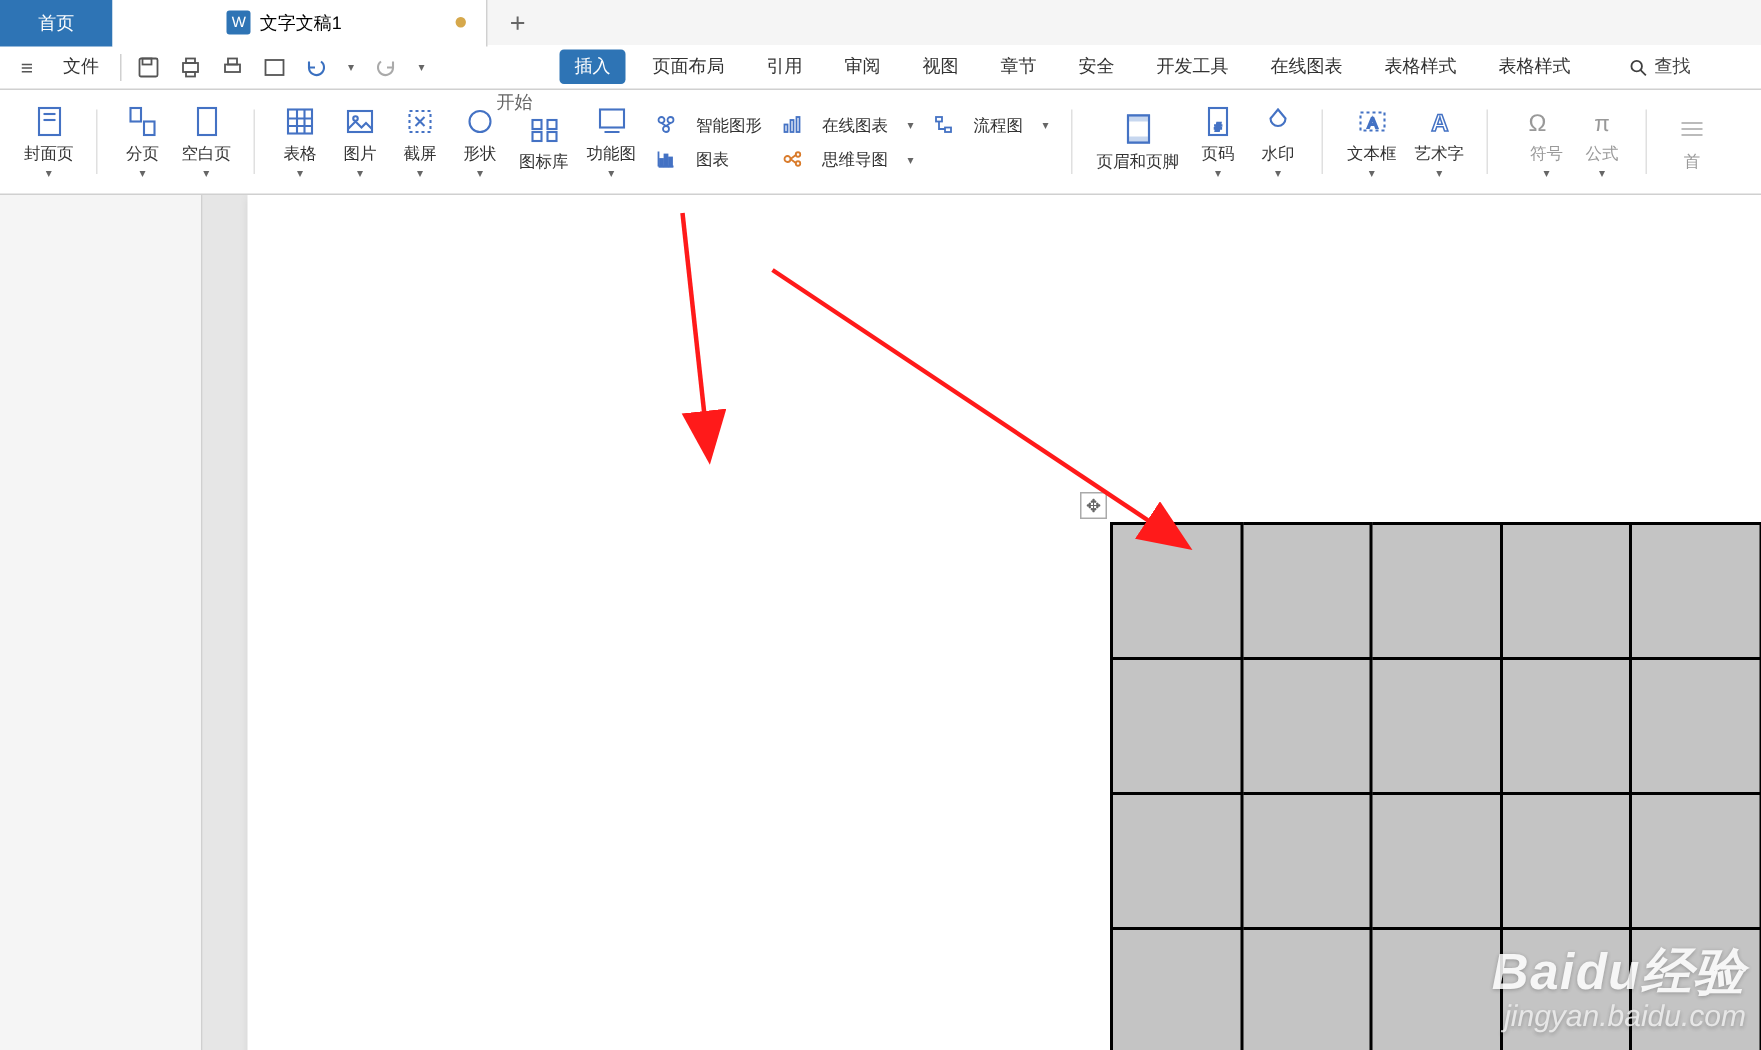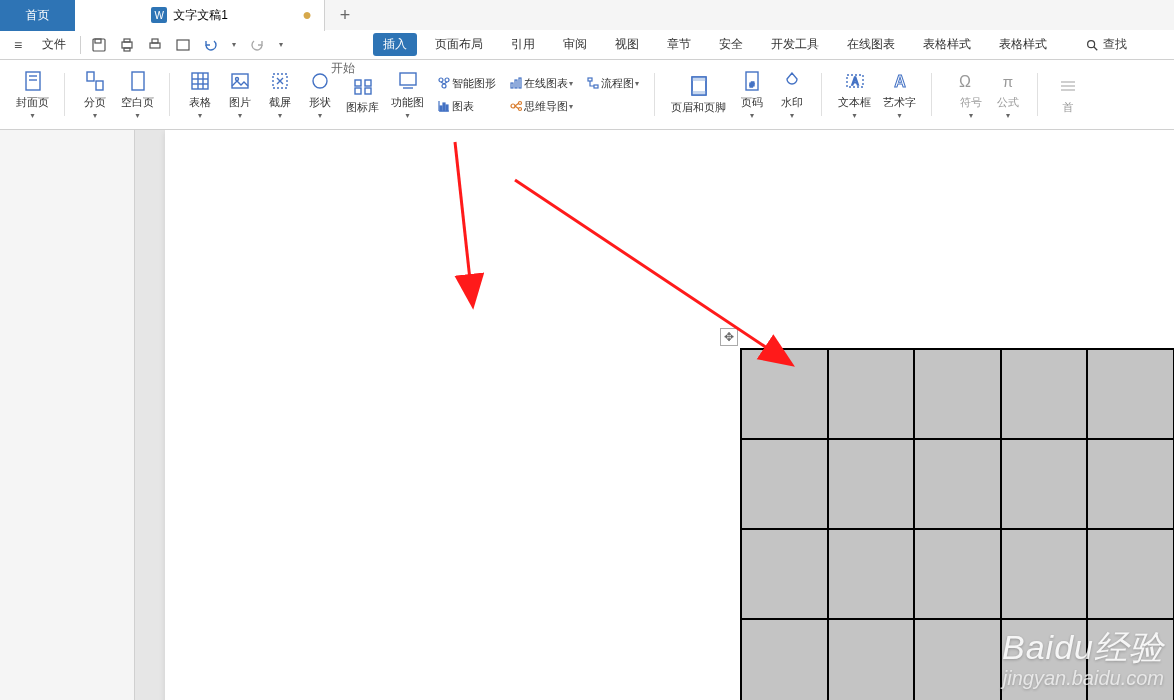--- a/index.html
+++ b/index.html
@@ -26,21 +26,21 @@
 
 
 .ribbon { display: flex; height: 70px; padding: 5px 0; border-bottom: 1px solid #d0d0d0; }
 .ribbon-group { display: flex; align-items: center; padding: 0 10px; position: relative; }
 .ribbon-group.with-sep::after { content: ""; position: absolute; right: 0; top: 8px; bottom: 8px; width: 1px; background: #e0e0e0; }
 .rbtn { display: flex; flex-direction: column; align-items: center; justify-content: center; gap: 2px; padding: 2px 6px; cursor: pointer; border-radius: 3px; min-width: 40px; }
 .rbtn .ricon { width: 24px; height: 24px; display: flex; align-items: center; justify-content: center; color: #4472c4; }
 .rbtn .rlabel { font-size: 11px; color: #333; white-space: nowrap; display: flex; align-items: center; gap: 1px; flex-direction: column; }
 .rbtn .rlabel .caret { font-size: 8px; color: #666; }
 .mini-col { display: flex; flex-direction: column; gap: 3px; }
-.mini-btn { display: flex; align-items: center; gap: 0; padding: 2px 6px; cursor: pointer; border-radius: 3px; font-size: 11px; color: #333; white-space: nowrap; }
+.mini-btn { display: flex; align-items: center; gap: 12px; padding: 2px 6px; cursor: pointer; border-radius: 3px; font-size: 11px; color: #333; white-space: nowrap; }
 .mini-btn .micon { width: 16px; height: 16px; display: flex; align-items: center; justify-content: center; color: #4472c4; }
 .caret-sm { font-size: 8px; color: #666; margin-left: 1px; }
 
 .search-btn { display: flex; align-items: center; gap: 4px; color: #404040; }
 
 
 .doc-area { position: absolute; top: 130px; left: 0; right: 0; bottom: 0; background: #e6e6e6; display: flex; }
 .nav-panel { width: 135px; background: #f5f5f5; border-right: 1px solid #d0d0d0; }
 .page-canvas { flex: 1; position: relative; overflow: hidden; }
 .page { position: absolute; left: 30px; top: 0px; width: 1010px; height: 700px; background: #fff; box-shadow: 0 2px 6px rgba(0,0,0,0.1); }
@@ -51,21 +51,21 @@
 .tbl-wrap { position: absolute; left: 575px; top: 218px; }
 .move-handle { position: absolute; left: -20px; top: -20px; width: 18px; height: 18px; border: 1px solid #aaa; background: #fff; display: flex; align-items: center; justify-content: center; color: #666; font-size: 12px; }
 .tbl { border-collapse: collapse; }
 .tbl td { width: 105px; height: 90px; background: #c4c4c4; border: 2px solid #000; }
 
 
 .arrow-layer { position: absolute; top: 0; left: 0; width: 100%; height: 100%; pointer-events: none; }
 
 
 .watermark { position: absolute; right: 10px; bottom: 10px; color: #fff; opacity: 0.85; font-family: Arial, sans-serif; text-align: right; pointer-events: none; text-shadow: 0 1px 3px rgba(0,0,0,0.3); }
-.watermark .big { font-size: 34px; font-weight: 400; font-style: italic; letter-spacing: 1px; }
+.watermark .big { font-size: 34px; font-weight: 700; font-style: italic; letter-spacing: 1px; }
 .watermark .small { font-size: 20px; font-style: italic; margin-top: -4px; color: #eee; }
 </style>
 </head>
 <body>
 
 <div class="tabbar">
   <div class="tab tab-home">首页</div>
   <div class="tab tab-doc">
     <span class="doc-icon">W</span>
     <span>文字文稿1</span>

